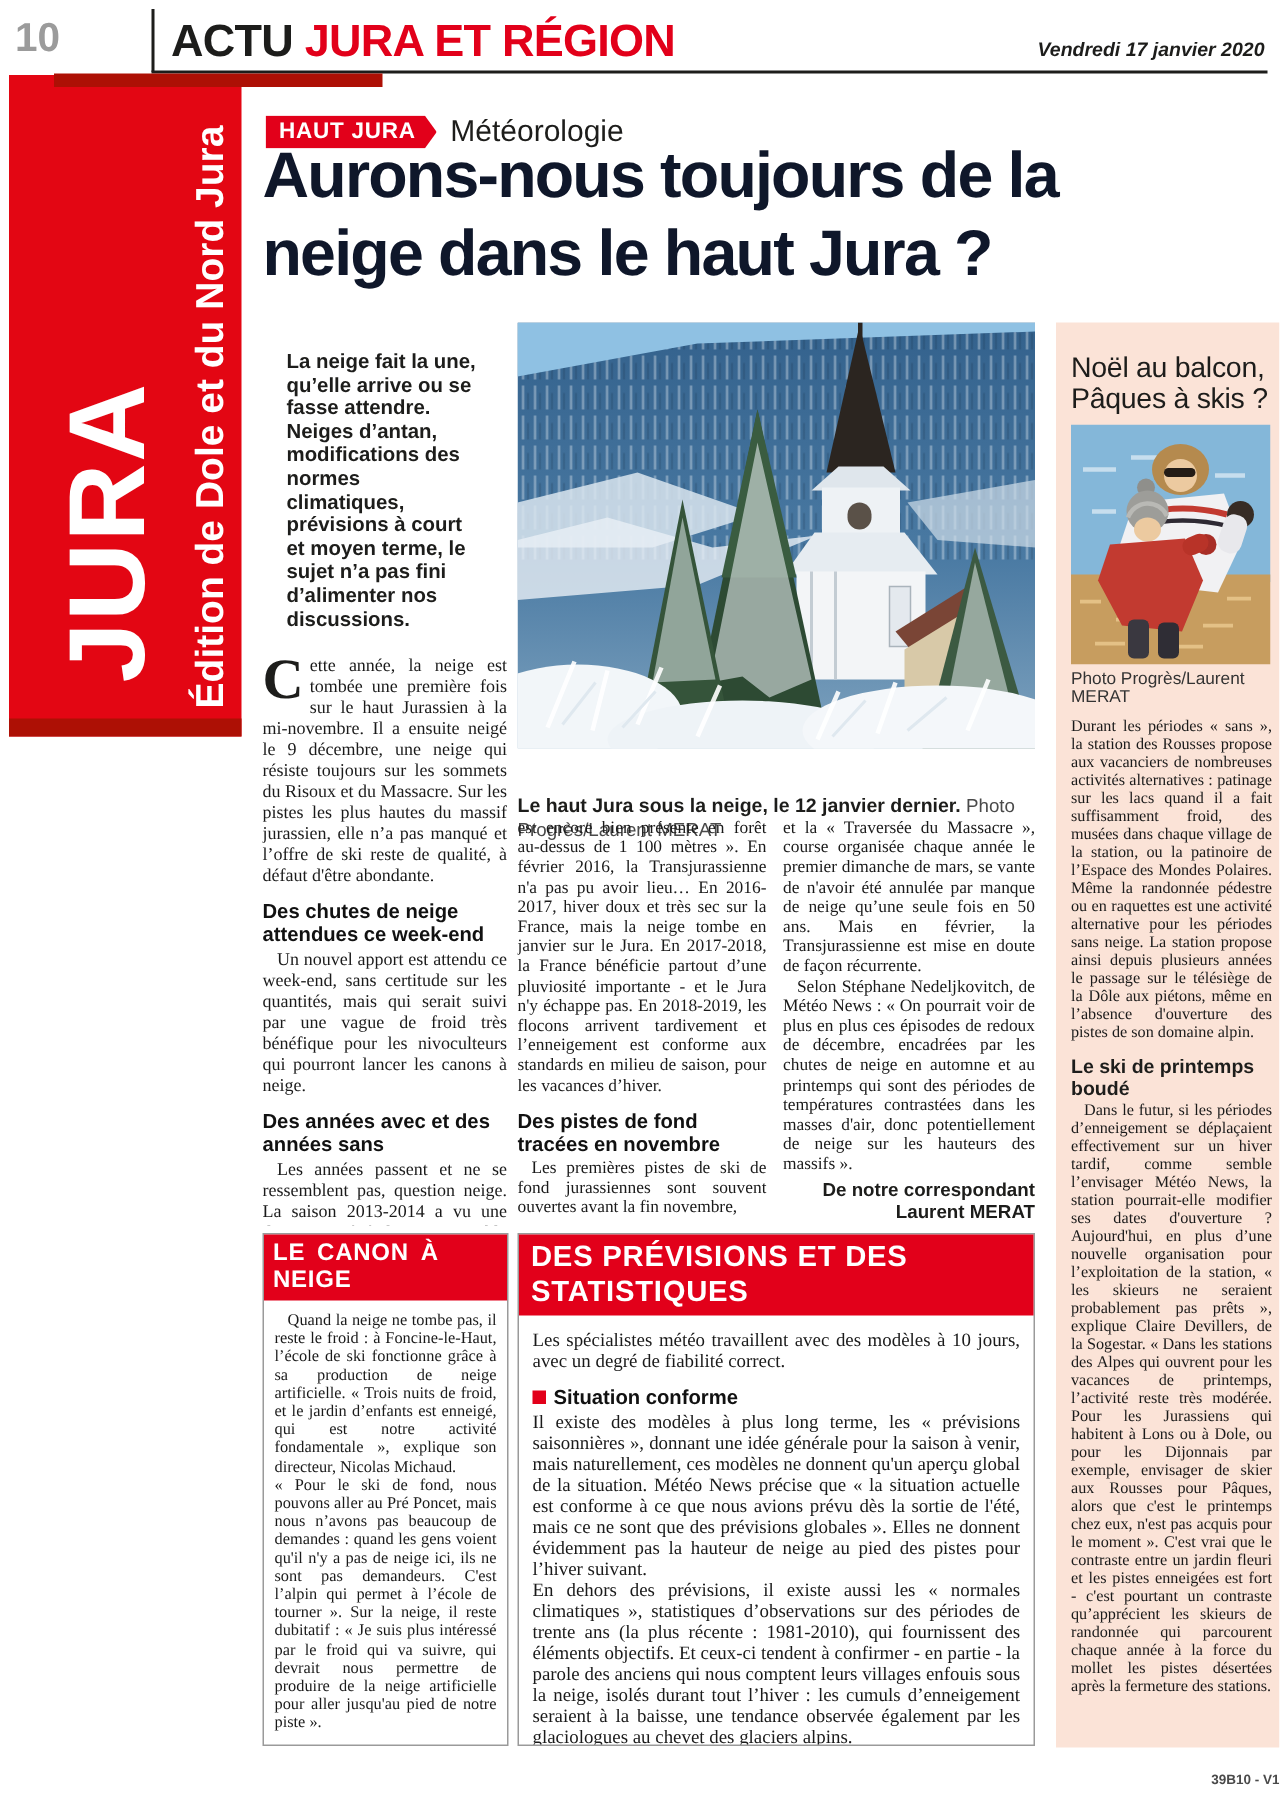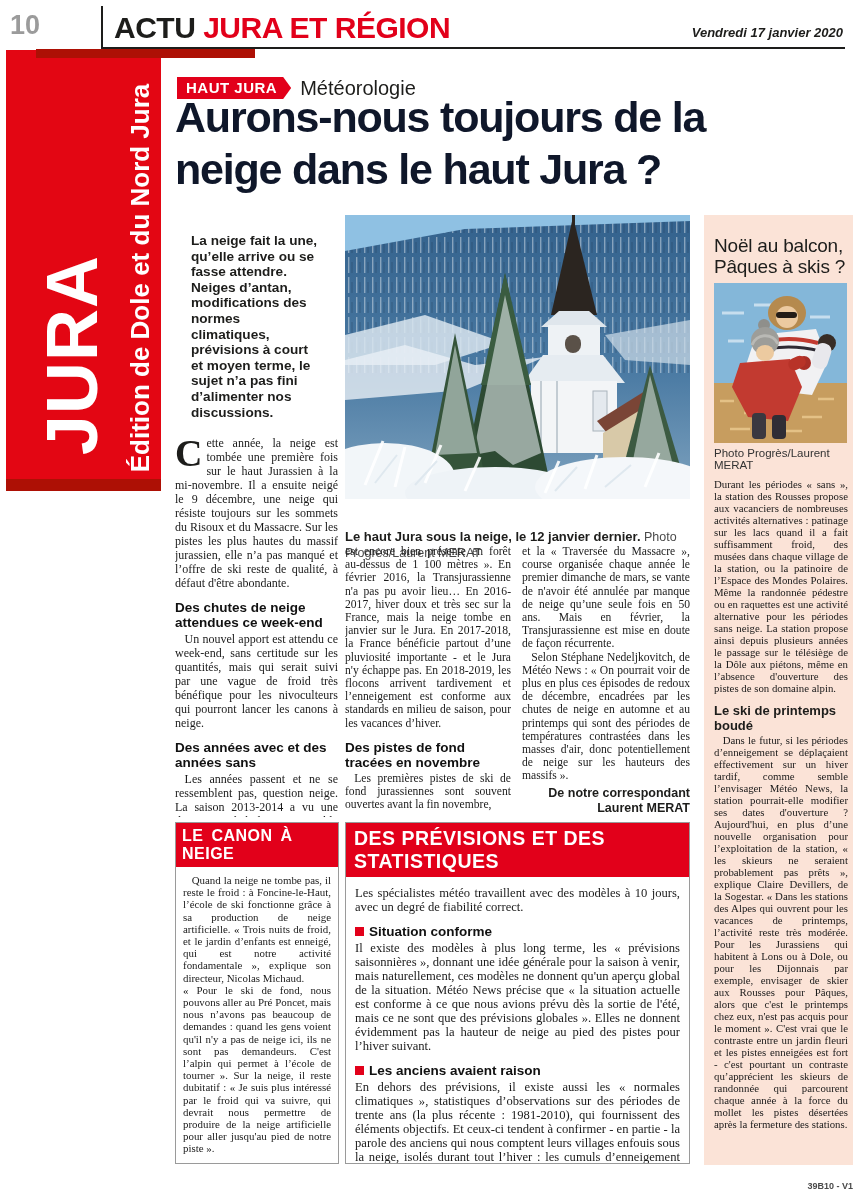--- a/index.html
+++ b/index.html
@@ -186,24 +186,20 @@
 
   <div class="abs stats-box">
     <div class="red-banner">DES PRÉVISIONS ET DES STATISTIQUES</div>
     <div class="inner">
       <p class="serif">Les spécialistes météo travaillent avec des modèles à 10 jours, avec un degré de fiabilité correct.</p>
       <div class="stats-sub">
         <span class="red-square"></span>
         <span>Situation conforme</span>
       </div>
       <p class="serif">Il existe des modèles à plus long terme, les « prévisions saisonnières », donnant une idée générale pour la saison à venir, mais naturellement, ces modèles ne donnent qu'un aperçu global de la situation. Météo News précise que « la situation actuelle est conforme à ce que nous avions prévu dès la sortie de l'été, mais ce ne sont que des prévisions globales ». Elles ne donnent évidemment pas la hauteur de neige au pied des pistes pour l’hiver suivant.</p>
-      <div class="stats-sub">
-        <span class="red-square"></span>
-        <span>Les anciens avaient raison</span>
-      </div>
       <p class="serif">En dehors des prévisions, il existe aussi les « normales climatiques », statistiques d’observations sur des périodes de trente ans (la plus récente : 1981-2010), qui fournissent des éléments objectifs. Et ceux-ci tendent à confirmer - en partie - la parole des anciens qui nous comptent leurs villages enfouis sous la neige, isolés durant tout l’hiver : les cumuls d’enneigement seraient à la baisse, une tendance observée également par les glaciologues au chevet des glaciers alpins.</p>
     </div>
   </div>
 
   <div class="abs pink-panel">
     <div class="pink-title">Noël au balcon, Pâques à skis ?</div>
     <svg class="pink-photo" viewBox="0 0 133 160" aria-hidden="true">
       <rect width="133" height="105" fill="#84b7d9"></rect>
       <path d="M8,30 h22 M40,22 h18 M96,34 h20 M14,58 h16 M104,60 h18" stroke="rgba(255,255,255,0.55)" stroke-width="3"></path>
       <rect y="100" width="133" height="60" fill="#c79d5f"></rect>

